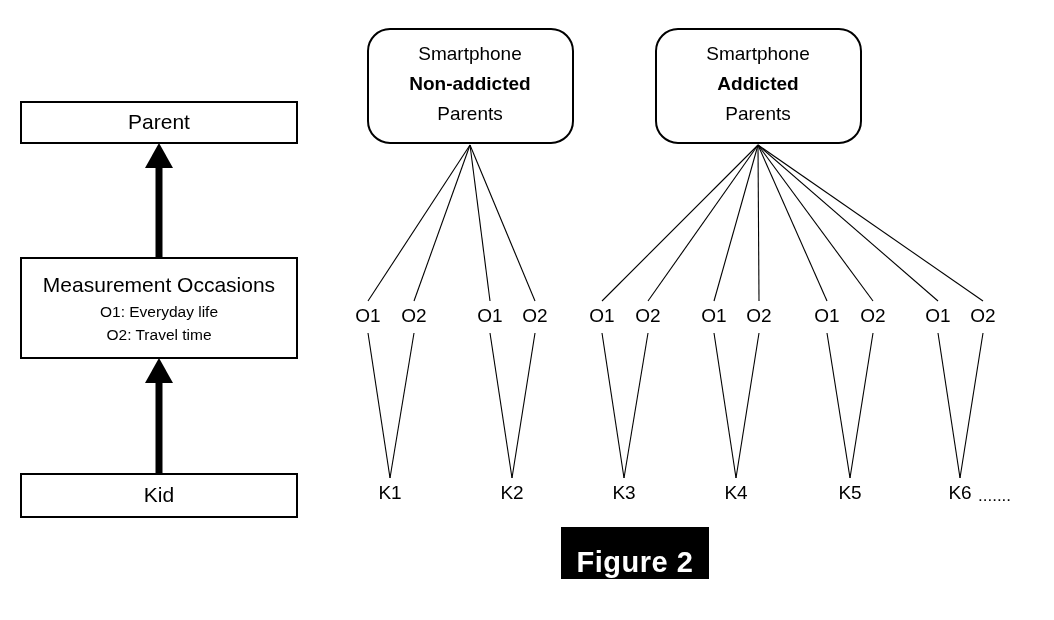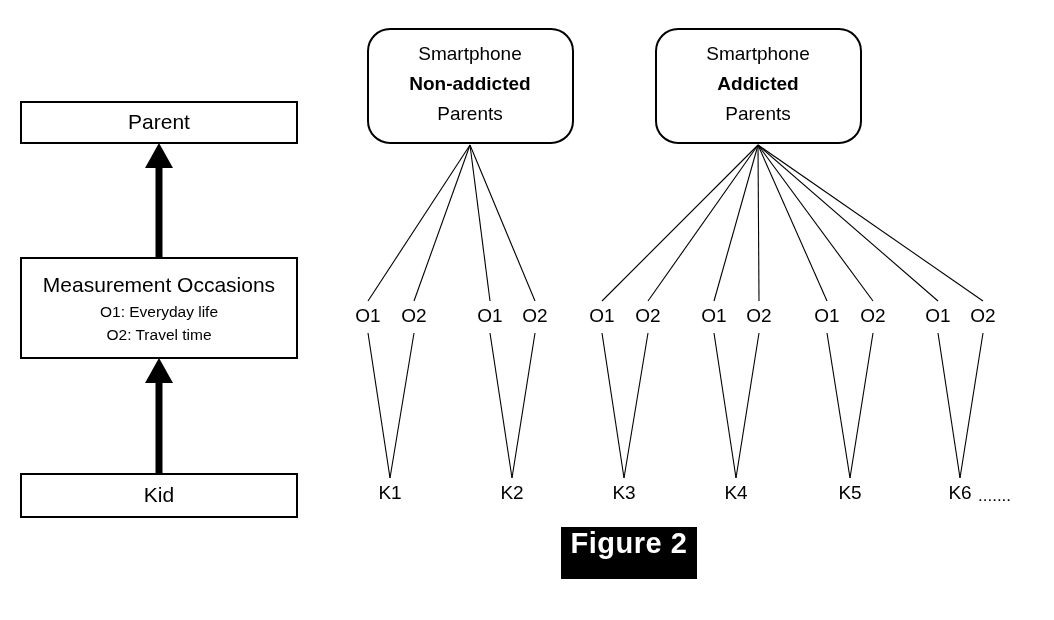--- a/index.html
+++ b/index.html
@@ -77,25 +77,25 @@
     text-anchor: middle;
   }
   .t-ellipsis {
     font-size: 17px;
     text-anchor: start;
   }
   .fig-caption-box {
     position: absolute;
     left: 561px;
     top: 527px;
-    width: 136px;
+    width: 148px;
     height: 52px;
     background: #000000;
     display: flex;
-    align-items: flex-start;
+    align-items: flex-end;
     justify-content: center;
   }
   .fig-caption-text {
     color: #ffffff;
     font-family: "Liberation Sans", sans-serif;
     font-size: 29px;
     font-weight: bold;
     letter-spacing: 0.5px;
   }
 </style>

